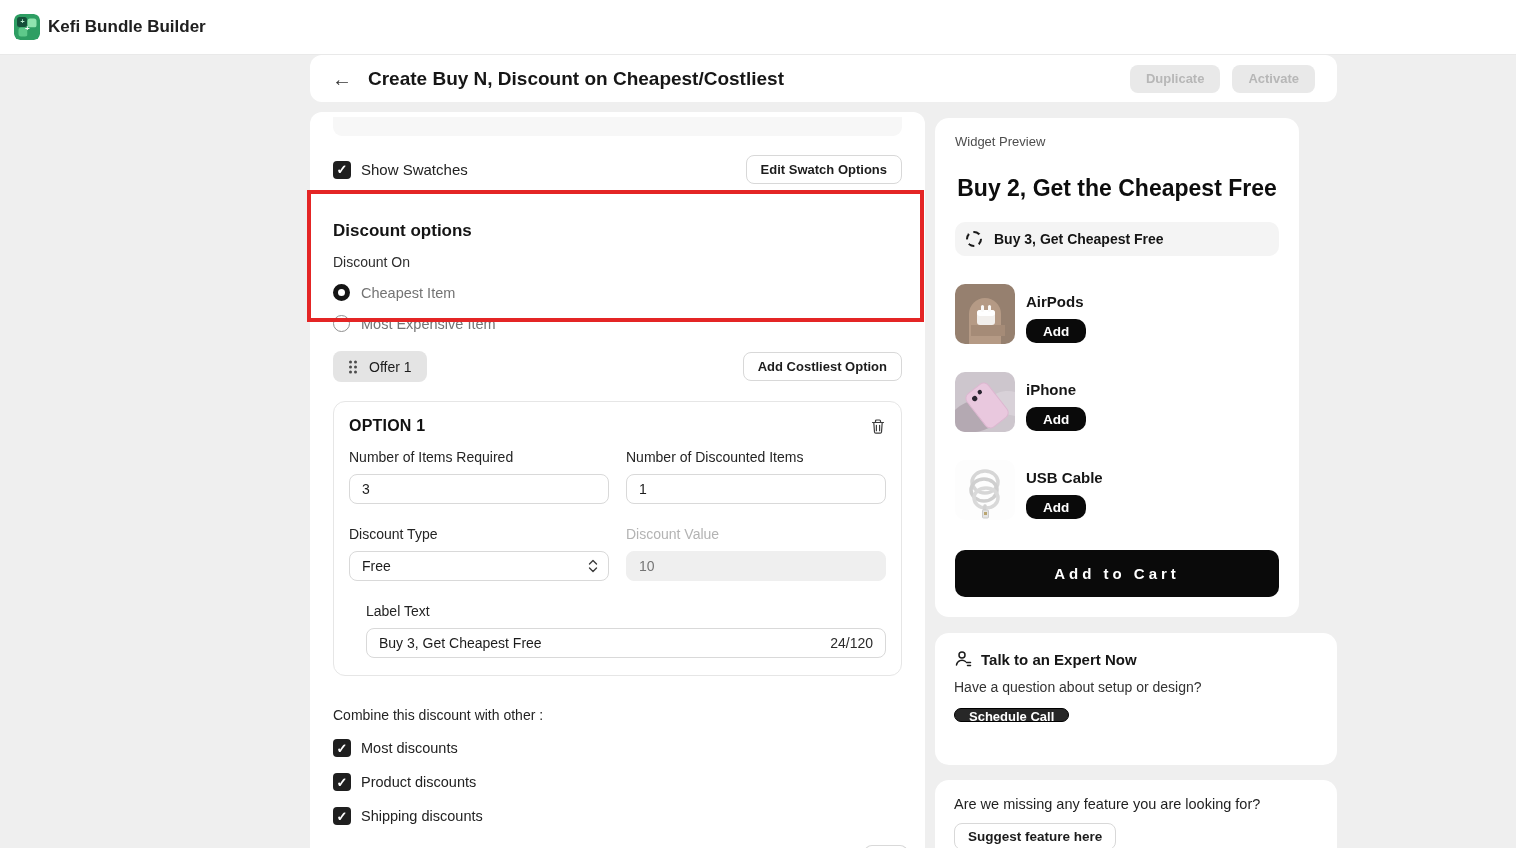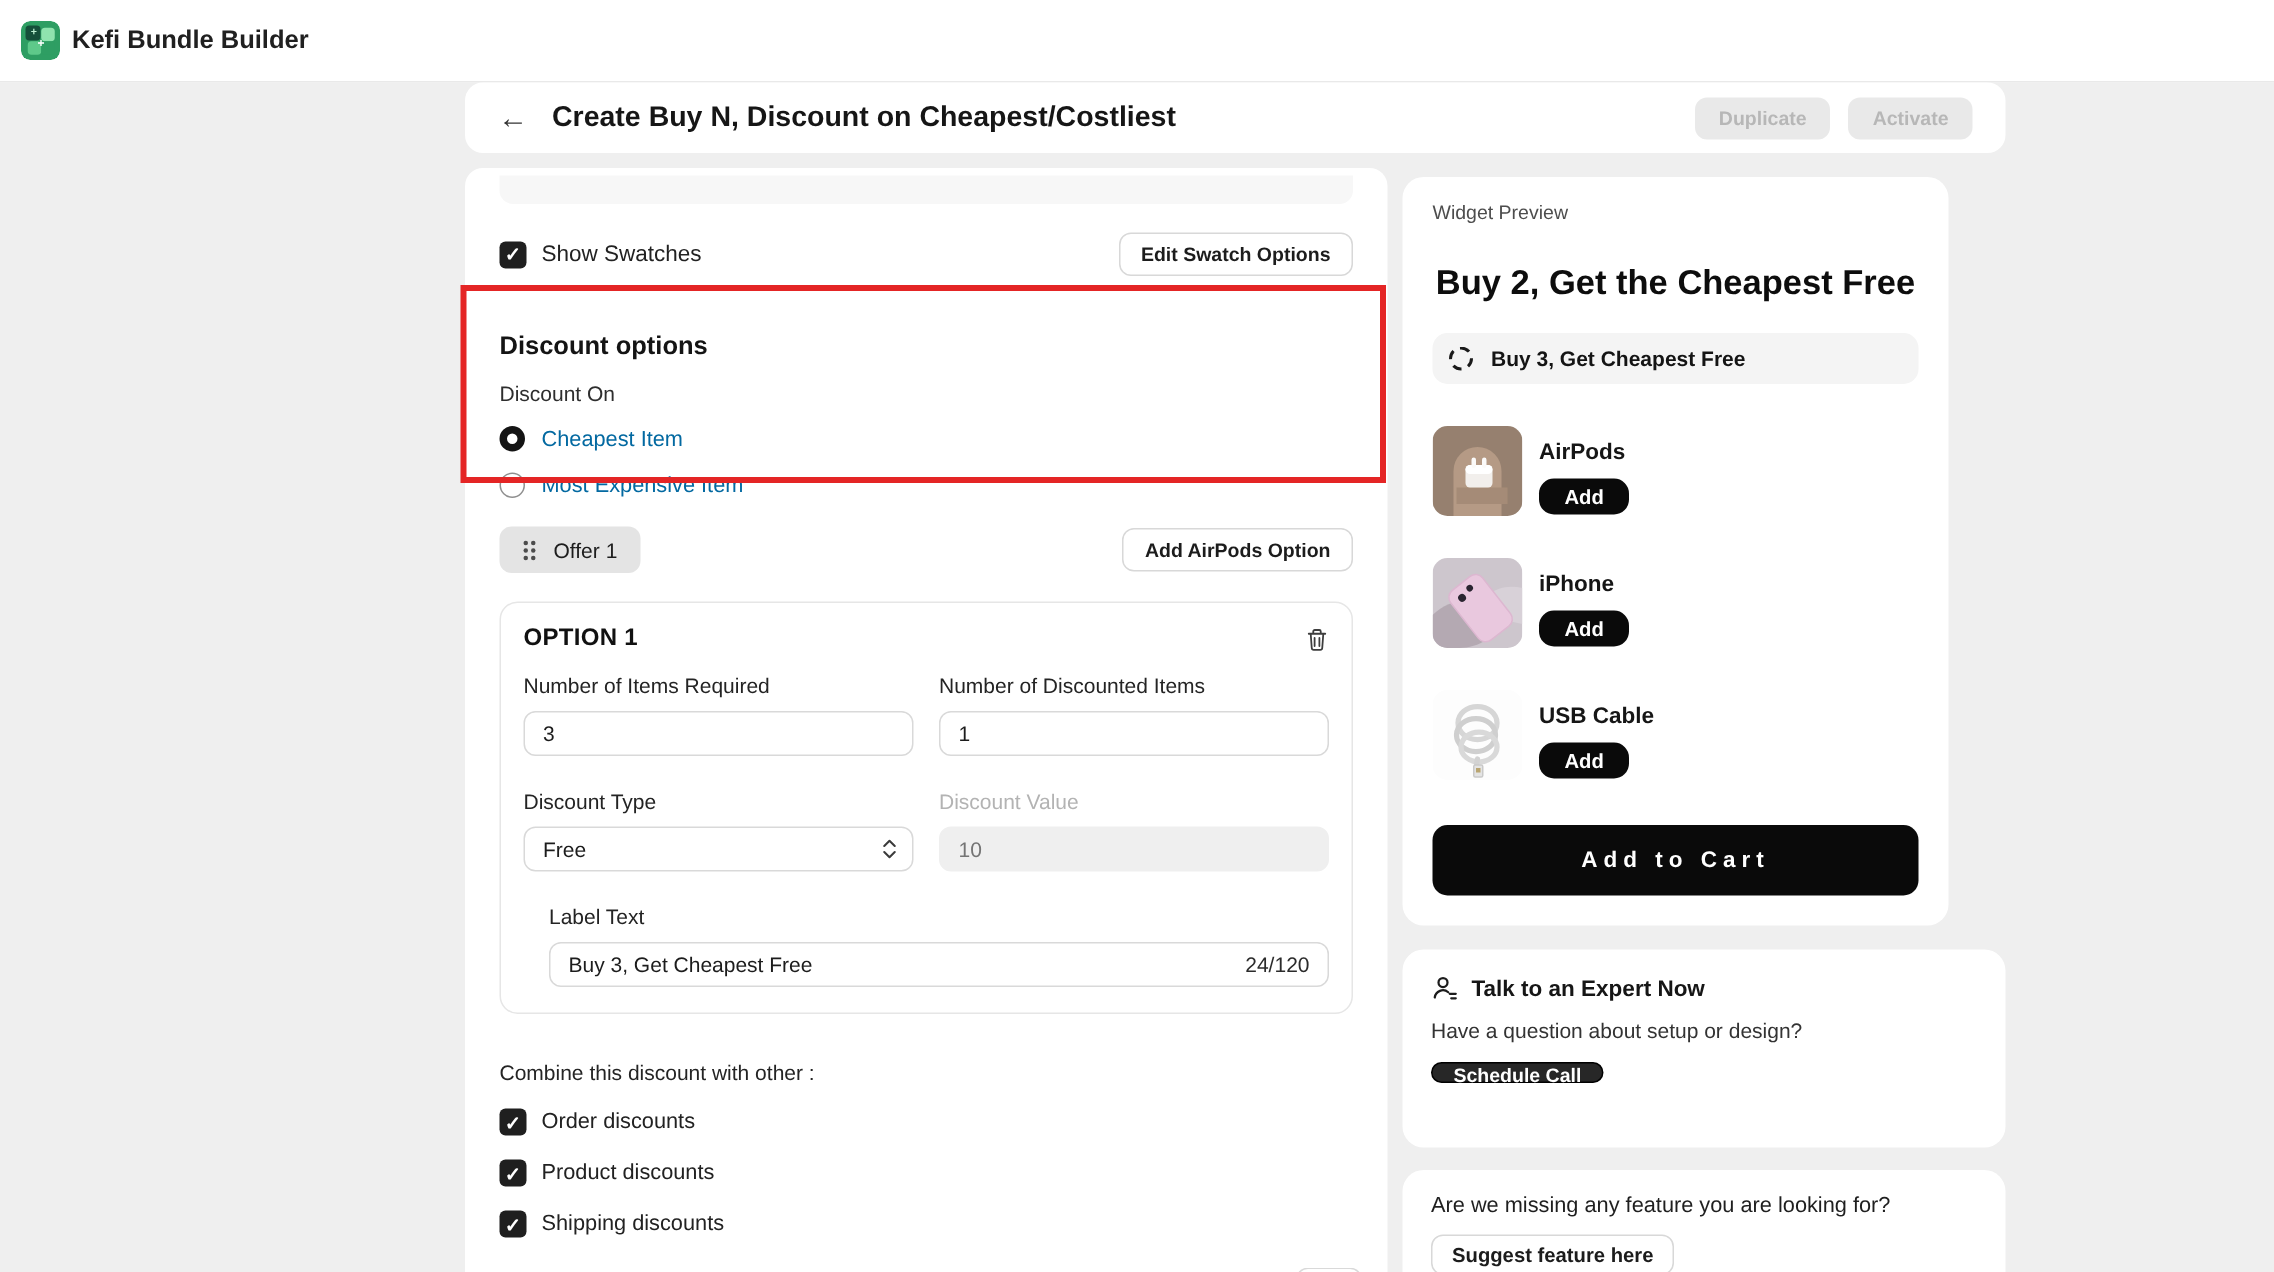--- a/index.html
+++ b/index.html
@@ -34,21 +34,21 @@
   .ghost-btn { background:#fff; border:1px solid #d8d8d8; border-radius:8px; height:29px;
     padding:0 14px; font-size:13px; font-weight:700; font-family:inherit; color:#1c1c1c; }
 
   .discount-section { margin-top:37px; }
   .section-h { font-size:17px; font-weight:700; color:#141414; }
   .sub-label { font-size:14px; color:#2e2e2e; margin-top:13px; }
   .radio-row { display:flex; align-items:center; gap:11px; margin-top:14px; }
   .radio { width:17px; height:17px; border-radius:50%; background:#fff; flex:0 0 auto; }
   .radio.on { border:5px solid #141414; }
   .radio.off { border:1.5px solid #8f8f8f; }
-  .radio-label { font-size:14.5px; color:#0369a1; }
+  .radio-label { font-size:14.5px; color:#737373; }
 
   .annotation { position:absolute; left:-3px; top:78px; width:617px; height:132px;
     border:4px solid #e42525; pointer-events:none; z-index:5; }
 
   .offer-row { margin-top:19px; display:flex; align-items:center; justify-content:space-between; }
   .offer-chip { background:#e4e4e4; border-radius:8px; height:31px; padding:0 15px;
     display:flex; align-items:center; gap:11px; font-size:14px; color:#1d1d1d; }
 
   .option-card { margin-top:19px; border:1px solid #e6e6e6; border-radius:12px; padding:15px 15px 17px; }
   .option-head { display:flex; align-items:center; justify-content:space-between; }
@@ -166,21 +166,21 @@
         <svg width="10" height="14" viewBox="0 0 10 14">
           <circle cx="2.5" cy="2" r="1.5" fill="#4c4c4c"></circle>
             <circle cx="7.5" cy="2" r="1.5" fill="#4c4c4c"></circle>
           <circle cx="2.5" cy="7" r="1.5" fill="#4c4c4c"></circle>
             <circle cx="7.5" cy="7" r="1.5" fill="#4c4c4c"></circle>
           <circle cx="2.5" cy="12" r="1.5" fill="#4c4c4c"></circle>
             <circle cx="7.5" cy="12" r="1.5" fill="#4c4c4c"></circle>
         </svg>
         <span>Offer 1</span>
       </span>
-      <button class="ghost-btn">Add AirPods Option</button>
+      <button class="ghost-btn">Add Costliest Option</button>
     </div>
 
     <div class="option-card">
       <div class="option-head">
         <span class="option-title">OPTION 1</span>
         <button class="icon-btn">
           <svg width="16" height="17" viewBox="0 0 16 17">
             <path d="M2.5 4.5h11M5.5 4.5V3a1 1 0 0 1 1-1h3a1 1 0 0 1 1 1v1.5M3.8 4.5l.7 9.5a1.3 1.3 0 0 0 1.3 1.2h4.4a1.3 1.3 0 0 0 1.3-1.2l.7-9.5M6.4 7.3v5.4M9.6 7.3v5.4" fill="none" stroke="#3d3d3d" stroke-width="1.2" stroke-linecap="round"></path>
           </svg>
         </button>
@@ -217,21 +217,21 @@
             <span class="counter">24/120</span>
           </div>
         </div>
       </div>
     </div>
 
     <div class="combine">
       <div class="combine-label">Combine this discount with other :</div>
       <div class="chk-item">
         <span class="checkbox">✓</span>
-        <span class="chk-label">Order discounts</span>
+        <span class="chk-label">Most discounts</span>
       </div>
       <div class="chk-item">
         <span class="checkbox">✓</span>
         <span class="chk-label">Product discounts</span>
       </div>
       <div class="chk-item">
         <span class="checkbox">✓</span>
         <span class="chk-label">Shipping discounts</span>
       </div>
     </div>

